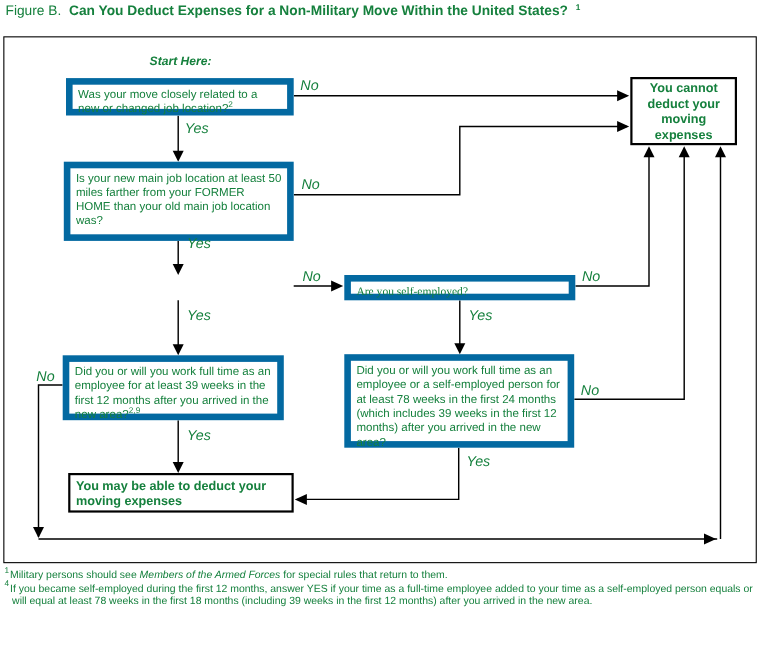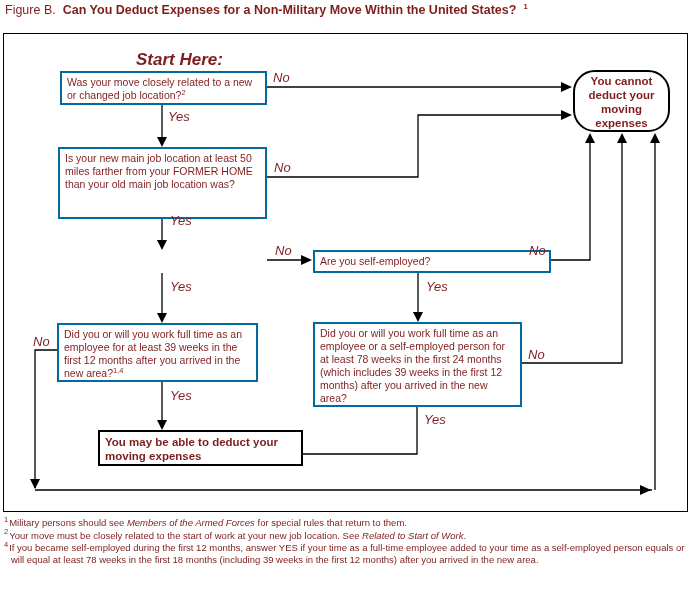--- a/index.html
+++ b/index.html
@@ -1,41 +1,41 @@
 <!DOCTYPE html>
 <html><head>
 <meta charset="utf-8">
 <style>
   html,body { margin:0; padding:0; background:#ffffff; }
   .page {
     position:relative; width:697px; height:599px;
-    background:#ffffff; color:#7f1d1d;
+    background:#ffffff; color:#15803d;
     font-family:"Liberation Sans", sans-serif;
     overflow:hidden;
   }
   .fig-title { position:absolute; left:5px; top:3px; font-size:12.5px; white-space:nowrap; }
   .fig-title .t-bold { font-weight:bold; margin-left:7px; }
   sup { font-size:7.5px; vertical-align:super; line-height:0; }
   .frame {
     position:absolute; left:3px; top:33px; width:683px; height:477px;
     border:1px solid #000;
   }
   .qbox {
-    position:absolute; border:2px solid #0369a1; background:#fff;
+    position:absolute; border:6px solid #0369a1; background:#fff;
     font-size:10.5px; line-height:13px; padding:3px 5px;
     box-sizing:border-box;
   }
   .rbox {
     position:absolute; border:2px solid #000; background:#fff;
     font-size:11.5px; font-weight:bold; line-height:14px; padding:3px 5px;
     box-sizing:border-box;
   }
   .rbox.center { text-align:center; padding-top:2px; }
   .lbl { position:absolute; font-style:italic; font-size:13px; white-space:nowrap; }
-  .start { position:absolute; font-style:italic; font-weight:bold; font-size:17px; white-space:nowrap; }
+  .start { position:absolute; font-style:italic; font-weight:bold; font-size:11px; white-space:nowrap; }
   .connectors { position:absolute; left:0; top:0; }
   .connectors path { stroke:#000; stroke-width:1.3; fill:none; }
   .connectors polygon { fill:#000; stroke:none; }
   .footnotes { position:absolute; left:4px; top:517px; width:690px; font-size:9.5px; line-height:11.5px; }
   .fn { text-indent:-7px; padding-left:7px; margin-bottom:1px; }
   .fn sup { margin-right:1px; }
   .it { font-style:italic; }
 </style>
 </head>
 <body>
@@ -93,37 +93,37 @@
 
   <div class="qbox" style="left:60px; top:71px; width:207px; height:34px;">
     <span>Was your move closely related to a new or changed job location?</span><sup>2</sup>
   </div>
 
   <div class="qbox" style="left:58px; top:147px; width:209px; height:72px;">
     <span>Is your new main job location at least 50 miles farther from your FORMER HOME than your old main job location was?</span>
   </div>
 
 
-  <div class="qbox" style="left:313px; top:250px; width:238px; height:23px;">
+  <div class="qbox" style="left:313px; top:250px; width:210px; height:23px;font-family:Liberation Serif, serif;">
     <span>Are you self-employed?</span>
   </div>
 
   <div class="qbox" style="left:57px; top:323px; width:201px; height:59px;">
-    <span>Did you or will you work full time as an employee for at least 39 weeks in the first 12 months after you arrived in the new area?</span><sup>1,4</sup>
+    <span>Did you or will you work full time as an employee for at least 39 weeks in the first 12 months after you arrived in the new area?</span><sup>2,9</sup>
   </div>
 
   <div class="qbox" style="left:313px; top:322px; width:209px; height:85px;">
     <span>Did you or will you work full time as an employee or a self-employed person for at least 78 weeks in the first 24 months (which includes 39 weeks in the first 12 months) after you arrived in the new area?</span>
   </div>
 
-  <div class="rbox center" style="left:573px; top:70px; width:97px; height:62px;border-radius:22px;">
+  <div class="rbox center" style="left:573px; top:70px; width:97px; height:62px;">
     <span>You cannot deduct your moving expenses</span>
   </div>
 
-  <div class="rbox" style="left:62px; top:430px; width:205px; height:36px;margin-left:36px;">
+  <div class="rbox" style="left:62px; top:430px; width:205px; height:36px;">
     <span>You may be able to deduct your moving expenses</span>
   </div>
 
   <div class="lbl" style="left:273px; top:70px;">No</div>
   <div class="lbl" style="left:168px; top:109px;">Yes</div>
   <div class="lbl" style="left:274px; top:160px;">No</div>
   <div class="lbl" style="left:170px; top:213px;">Yes</div>
   <div class="lbl" style="left:275px; top:243px;">No</div>
   <div class="lbl" style="left:170px; top:279px;">Yes</div>
   <div class="lbl" style="left:529px; top:243px;">No</div>
@@ -131,20 +131,17 @@
   <div class="lbl" style="left:33px;  top:334px;">No</div>
   <div class="lbl" style="left:170px; top:388px;">Yes</div>
   <div class="lbl" style="left:528px; top:347px;">No</div>
   <div class="lbl" style="left:424px; top:412px;">Yes</div>
 
   <div class="footnotes">
     <div class="fn">
       <sup>1</sup><span>Military persons should see </span><span class="it">Members of the Armed Forces</span><span> for special rules that return to them.</span>
     </div>
     <div class="fn">
-      <sup>2</sup><span>Your move must be closely related to the start of work at your new job location. See </span><span class="it">Related to Start of Work</span><span>.</span>
-    </div>
-    <div class="fn">
       <sup>4</sup><span>If you became self-employed during the first 12 months, answer YES if your time as a full-time employee added to your time as a self-employed person equals or will equal at least 78 weeks in the first 18 months (including 39 weeks in the first 12 months) after you arrived in the new area.</span><span class="it"></span><span></span>
     </div>
   </div>
 
 </div>
 
 </body></html>

